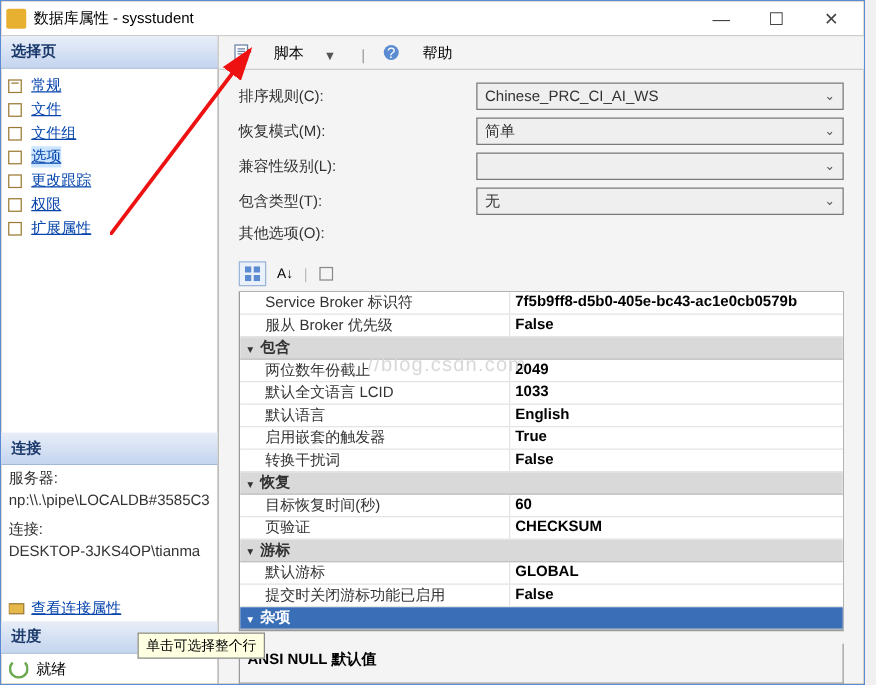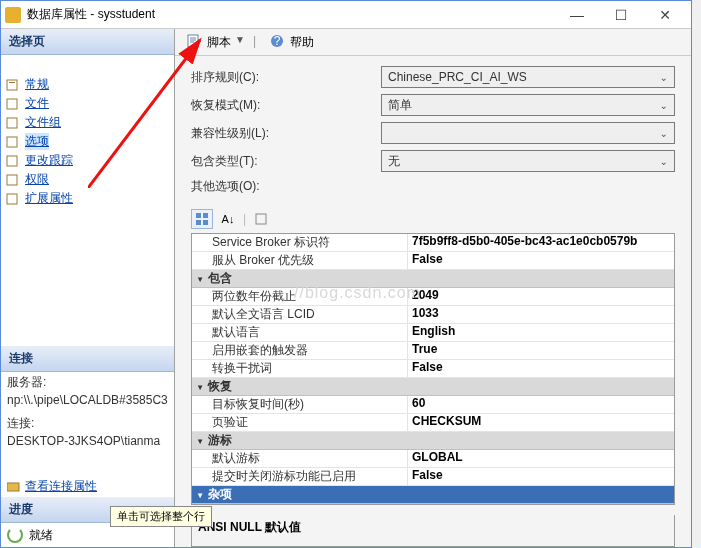--- a/index.html
+++ b/index.html
@@ -6,34 +6,34 @@
 body { background: #f0f0f0; width: 701px; height: 548px; overflow: hidden; position: relative; }
 .window { width: 692px; height: 548px; background: #a16207; border: 1px solid #5a8bd6; position: relative; }
 .titlebar { height: 28px; background: #fff; border-bottom: 1px solid #ccc; display: flex; align-items: center; padding: 0 4px; }
 .titlebar .icon { width: 16px; height: 16px; background: #e8b030; border-radius: 2px; margin-right: 6px; }
 .titlebar .title { flex: 1; color: #000; }
 .titlebar .btns { display: flex; }
 .titlebar .btn { width: 44px; height: 24px; display: flex; align-items: center; justify-content: center; font-size: 14px; color: #444; }
 .body { display: flex; height: calc(100% - 28px); }
 .sidebar { width: 174px; background: #fff; display: flex; flex-direction: column; border-right: 1px solid #a0a0a0; }
 .section-header { background: linear-gradient(#e8eef8,#c4d5ef); color: #1b3a6b; font-weight: bold; padding: 4px 8px; border-bottom: 1px solid #a0b8d8; }
-.tree { padding: 4px 2px; margin-top: 16px; }
+.tree { padding: 4px 2px; }
 .tree-item { display: flex; align-items: center; padding: 1px 2px; gap: 4px; }
 .tree-item .ticon { width: 16px; height: 14px; display: flex; align-items: center; justify-content: center; }
 .tree-item a { color: #0645ad; text-decoration: underline; cursor: pointer; }
 .tree-item.selected a { background: #cde6ff; }
 .conn { padding: 2px 6px 4px 6px; font-size: 11px; }
 .conn-label { color: #333; margin-bottom: 2px; }
 .conn-val { color: #333; margin-bottom: 8px; white-space: nowrap; overflow: hidden; }
 .view-link { color: #0645ad; text-decoration: underline; display: flex; align-items: center; gap: 4px; padding: 2px 6px; margin-top: 16px; }
 .progress { height: 24px; display: flex; align-items: center; gap: 6px; padding: 2px 6px; }
 .progress .circ { width: 16px; height: 16px; border: 2px solid #6aa84f; border-radius: 50%; border-top-color: transparent; }
 .main { flex: 1; background: #f4f4f4; display: flex; flex-direction: column; }
 .toolbar { height: 30px; display: flex; align-items: center; gap: 6px; padding: 0 8px; border-bottom: 1px solid #ccc; background: #f4f4f4; }
-.tool-btn { display: flex; align-items: flex-start; gap: 4px; padding: 2px 4px; }
+.tool-btn { display: flex; align-items: flex-end; gap: 16px; padding: 2px 4px; }
 .tool-btn .ticon { width: 16px; height: 16px; }
 .drop { font-size: 10px; color: #555; }
 .form-area { padding: 10px 16px 6px 16px; }
 .form-row { display: flex; align-items: center; margin-bottom: 6px; }
 .form-row label { width: 190px; color: #333; }
 .form-row .combo { flex: 1; height: 22px; border: 1px solid #7a7a7a; background: #efefef; display: flex; align-items: center; padding: 0 6px; justify-content: space-between; color: #333; }
 .form-row .combo .arrow { font-size: 10px; color: #555; }
 .grid-toolbar { padding: 2px 16px 4px 16px; display: flex; gap: 4px; align-items: center; }
 .grid-btn { width: 22px; height: 20px; border: 1px solid #9cb4d8; background: #eaf1fb; display: flex; align-items: center; justify-content: center; font-size: 11px; }
 .grid-btn.plain { border: 1px solid transparent; background: transparent; }

